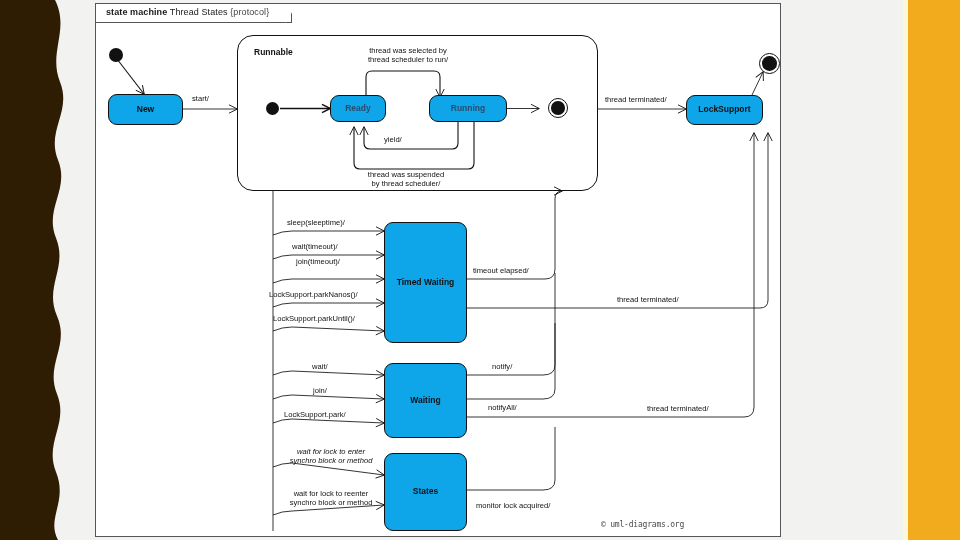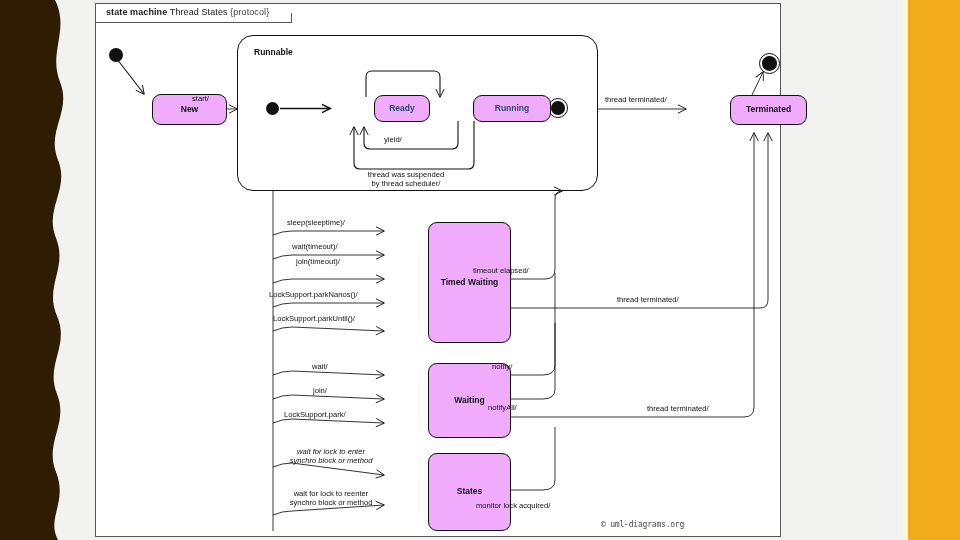--- a/index.html
+++ b/index.html
@@ -44,25 +44,24 @@
   .frame-title .prop{color:#444;}
 
   .canvas{position:absolute;left:0;top:19px;width:684px;height:513px;}
 
   
   svg.wires{position:absolute;left:0;top:0;width:684px;height:513px;overflow:visible;}
 
   
   .state{
     position:absolute;box-sizing:border-box;
-    border:1px solid #111;border-radius:9px;background:#f0abfc;
+    border:1px solid #111;border-radius:9px;background:#0ea5e9;
     display:flex;align-items:center;justify-content:center;
     font-size:8.5px;font-weight:bold;color:#111;text-align:center;
     line-height:1.15;
-    margin-left:44px;
   }
   .state.blue{color:#2b4a6f;}
 
   
   .region{
     position:absolute;box-sizing:border-box;
     border:1.4px solid #111;border-radius:16px;background:transparent;
   }
   .region-label{
     position:absolute;font-size:8.5px;font-weight:bold;color:#111;
@@ -184,30 +183,31 @@
       <div class="initial" style="left:170px;top:79px;width:13px;height:13px;"></div>
       <div class="final" style="left:452px;top:75px;width:18px;height:18px;"></div>
       <div class="final" style="left:663px;top:30px;width:19px;height:19px;"></div>
 
       <div class="state" style="left:12px;top:71px;width:75px;height:31px;">New</div>
 
       <div class="state blue" style="left:234px;top:72px;width:56px;height:27px;">Ready</div>
 
       <div class="state blue" style="left:333px;top:72px;width:78px;height:27px;">Running</div>
 
-      <div class="state" style="left:590px;top:72px;width:77px;height:30px;">Terminated</div>
+      <div class="state" style="left:590px;top:72px;width:77px;height:30px;">LockSupport</div>
 
       <div class="state" style="left:288px;top:199px;width:83px;height:121px;">Timed Waiting</div>
 
       <div class="state" style="left:288px;top:340px;width:83px;height:75px;">Waiting</div>
 
       <div class="state" style="left:288px;top:430px;width:83px;height:78px;">States</div>
 
       <div class="lbl" style="left:96px;top:71px;">start/</div>
 
+      <div class="lbl two" style="left:252px;top:23px;width:120px;">thread was selected by<br>thread scheduler to run/</div>
 
       <div class="lbl" style="left:288px;top:112px;">yield/</div>
 
       <div class="lbl two" style="left:245px;top:147px;width:130px;">thread was suspended<br>by thread scheduler/</div>
 
       <div class="lbl" style="left:509px;top:72px;">thread terminated/</div>
 
       <div class="lbl" style="left:191px;top:195px;">sleep(sleeptime)/</div>
       <div class="lbl" style="left:196px;top:219px;">wait(timeout)/</div>
       <div class="lbl" style="left:200px;top:234px;">join(timeout)/</div>

